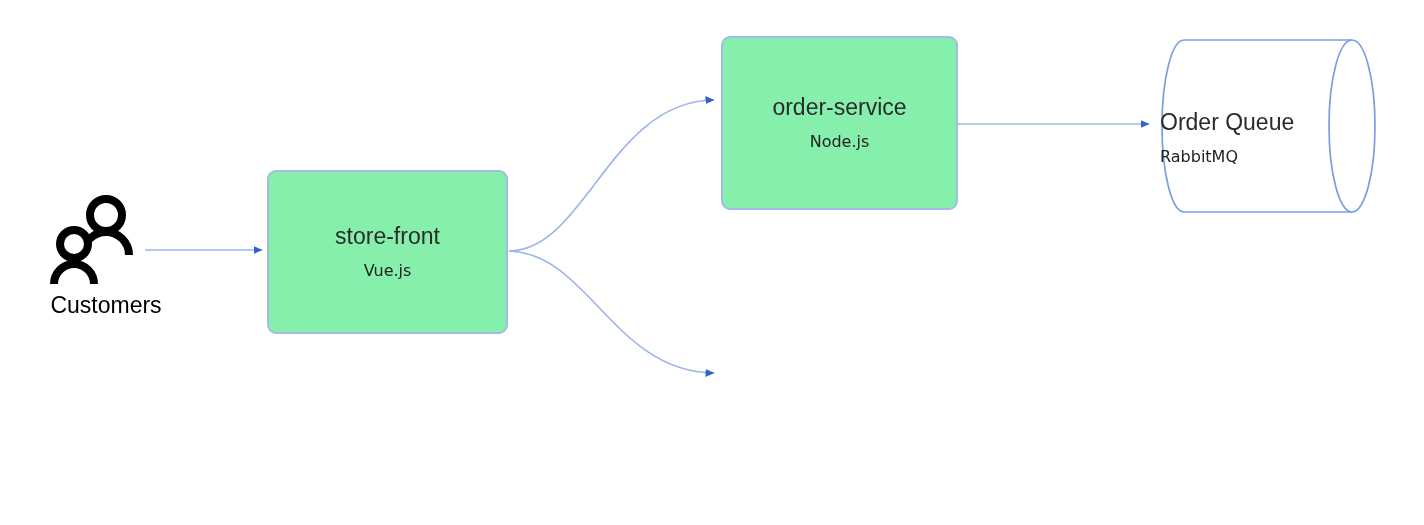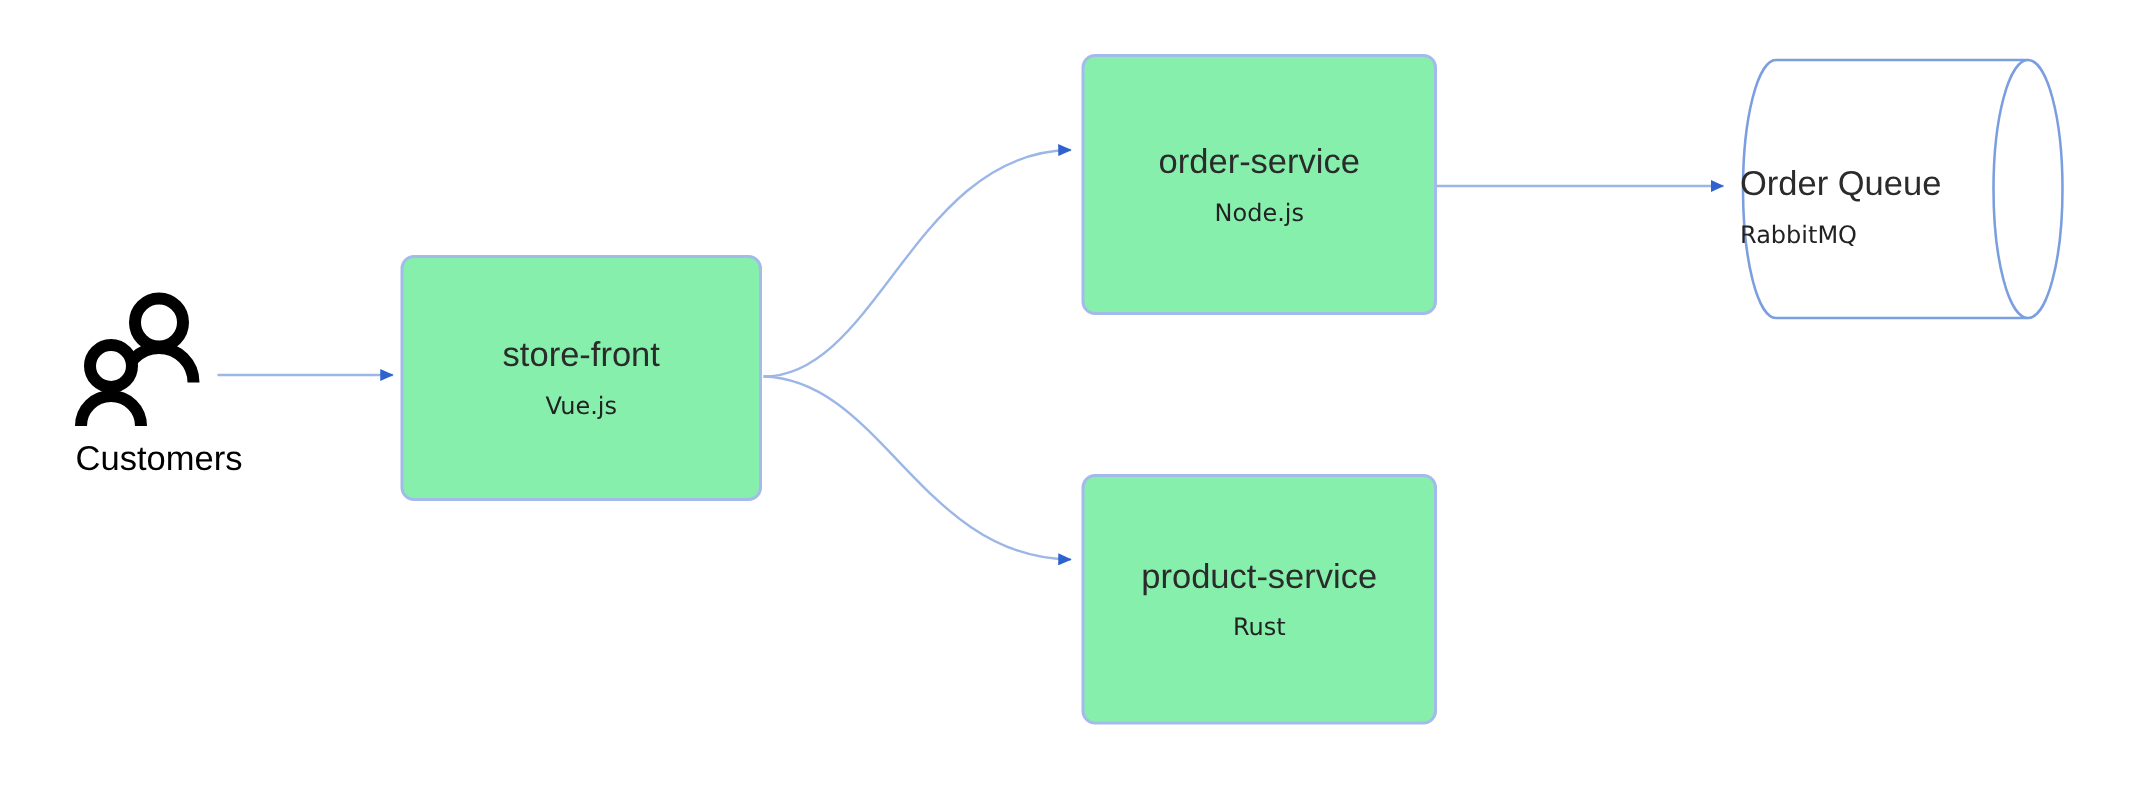--- a/index.html
+++ b/index.html
@@ -149,24 +149,20 @@
   <div class="node" id="node-store-front">
     <div class="node-title">store-front</div>
     <div class="node-sub">Vue.js</div>
   </div>
 
   <div class="node" id="node-order-service">
     <div class="node-title">order-service</div>
     <div class="node-sub">Node.js</div>
   </div>
 
-  <div class="node" id="node-product-service">
-    <div class="node-title">product-service</div>
-    <div class="node-sub">Rust</div>
-  </div>
 
   <div id="node-order-queue">
     <svg class="cyl-svg" viewBox="0 0 216 180" xmlns="http://www.w3.org/2000/svg">
 
       <path d="M 192,4 L 24,4 A 22,86 0 0 0 24,176 L 192,176" fill="#ffffff" stroke="#7a9ee0" stroke-width="1.7"></path>
 
       <ellipse cx="192" cy="90" rx="23" ry="86" fill="#ffffff" stroke="#7a9ee0" stroke-width="1.7"></ellipse>
     </svg>
     <div class="cyl-text">
       <div class="node-title">Order Queue</div>

